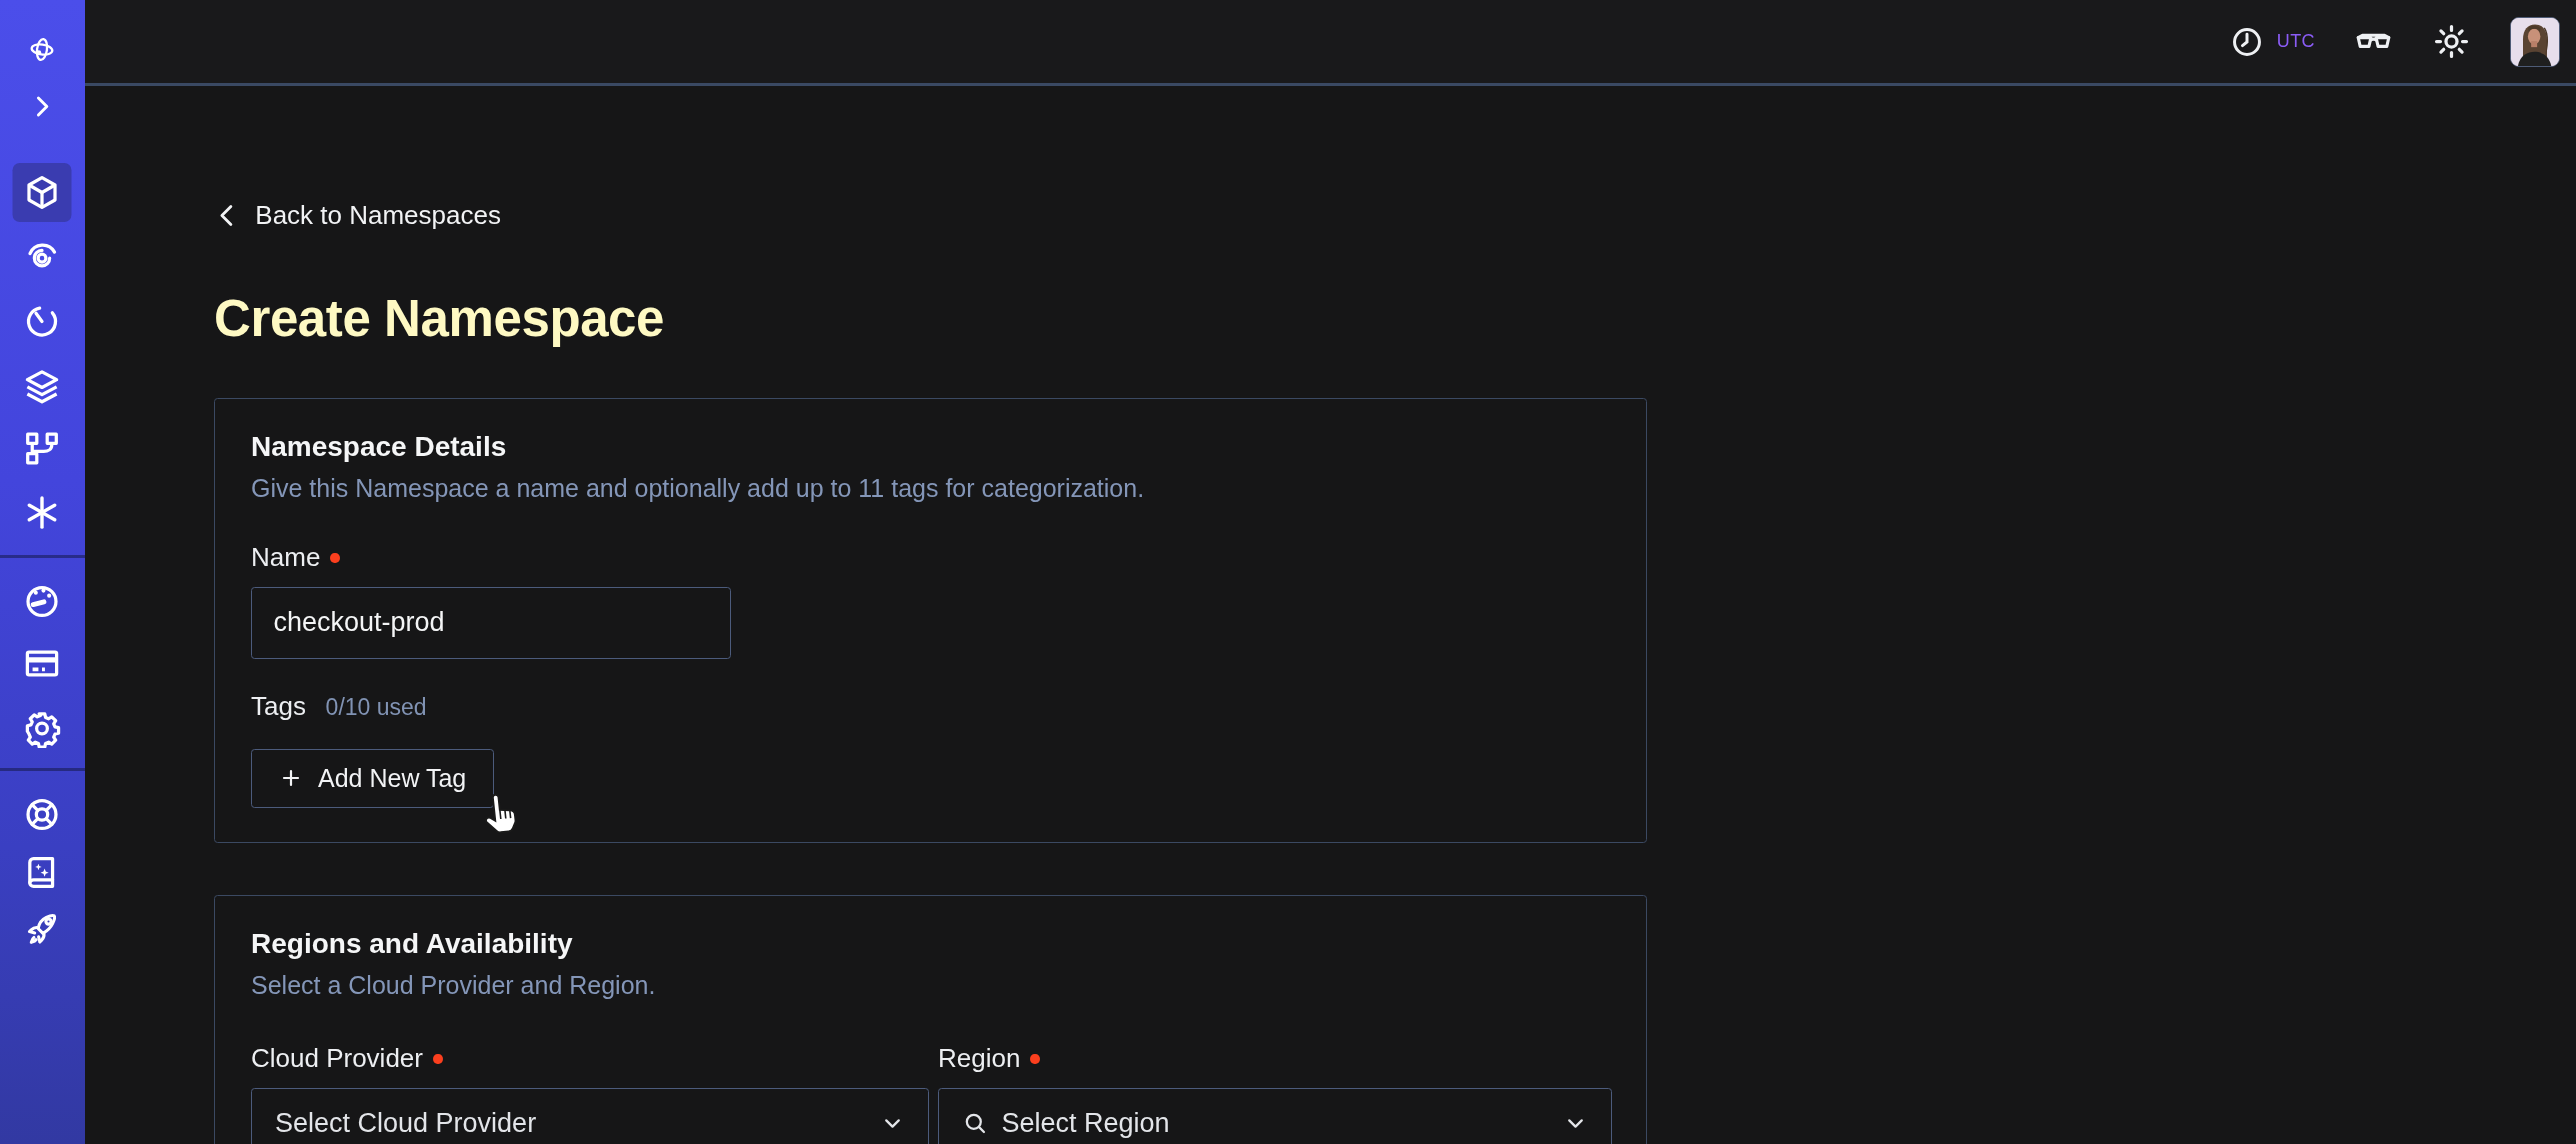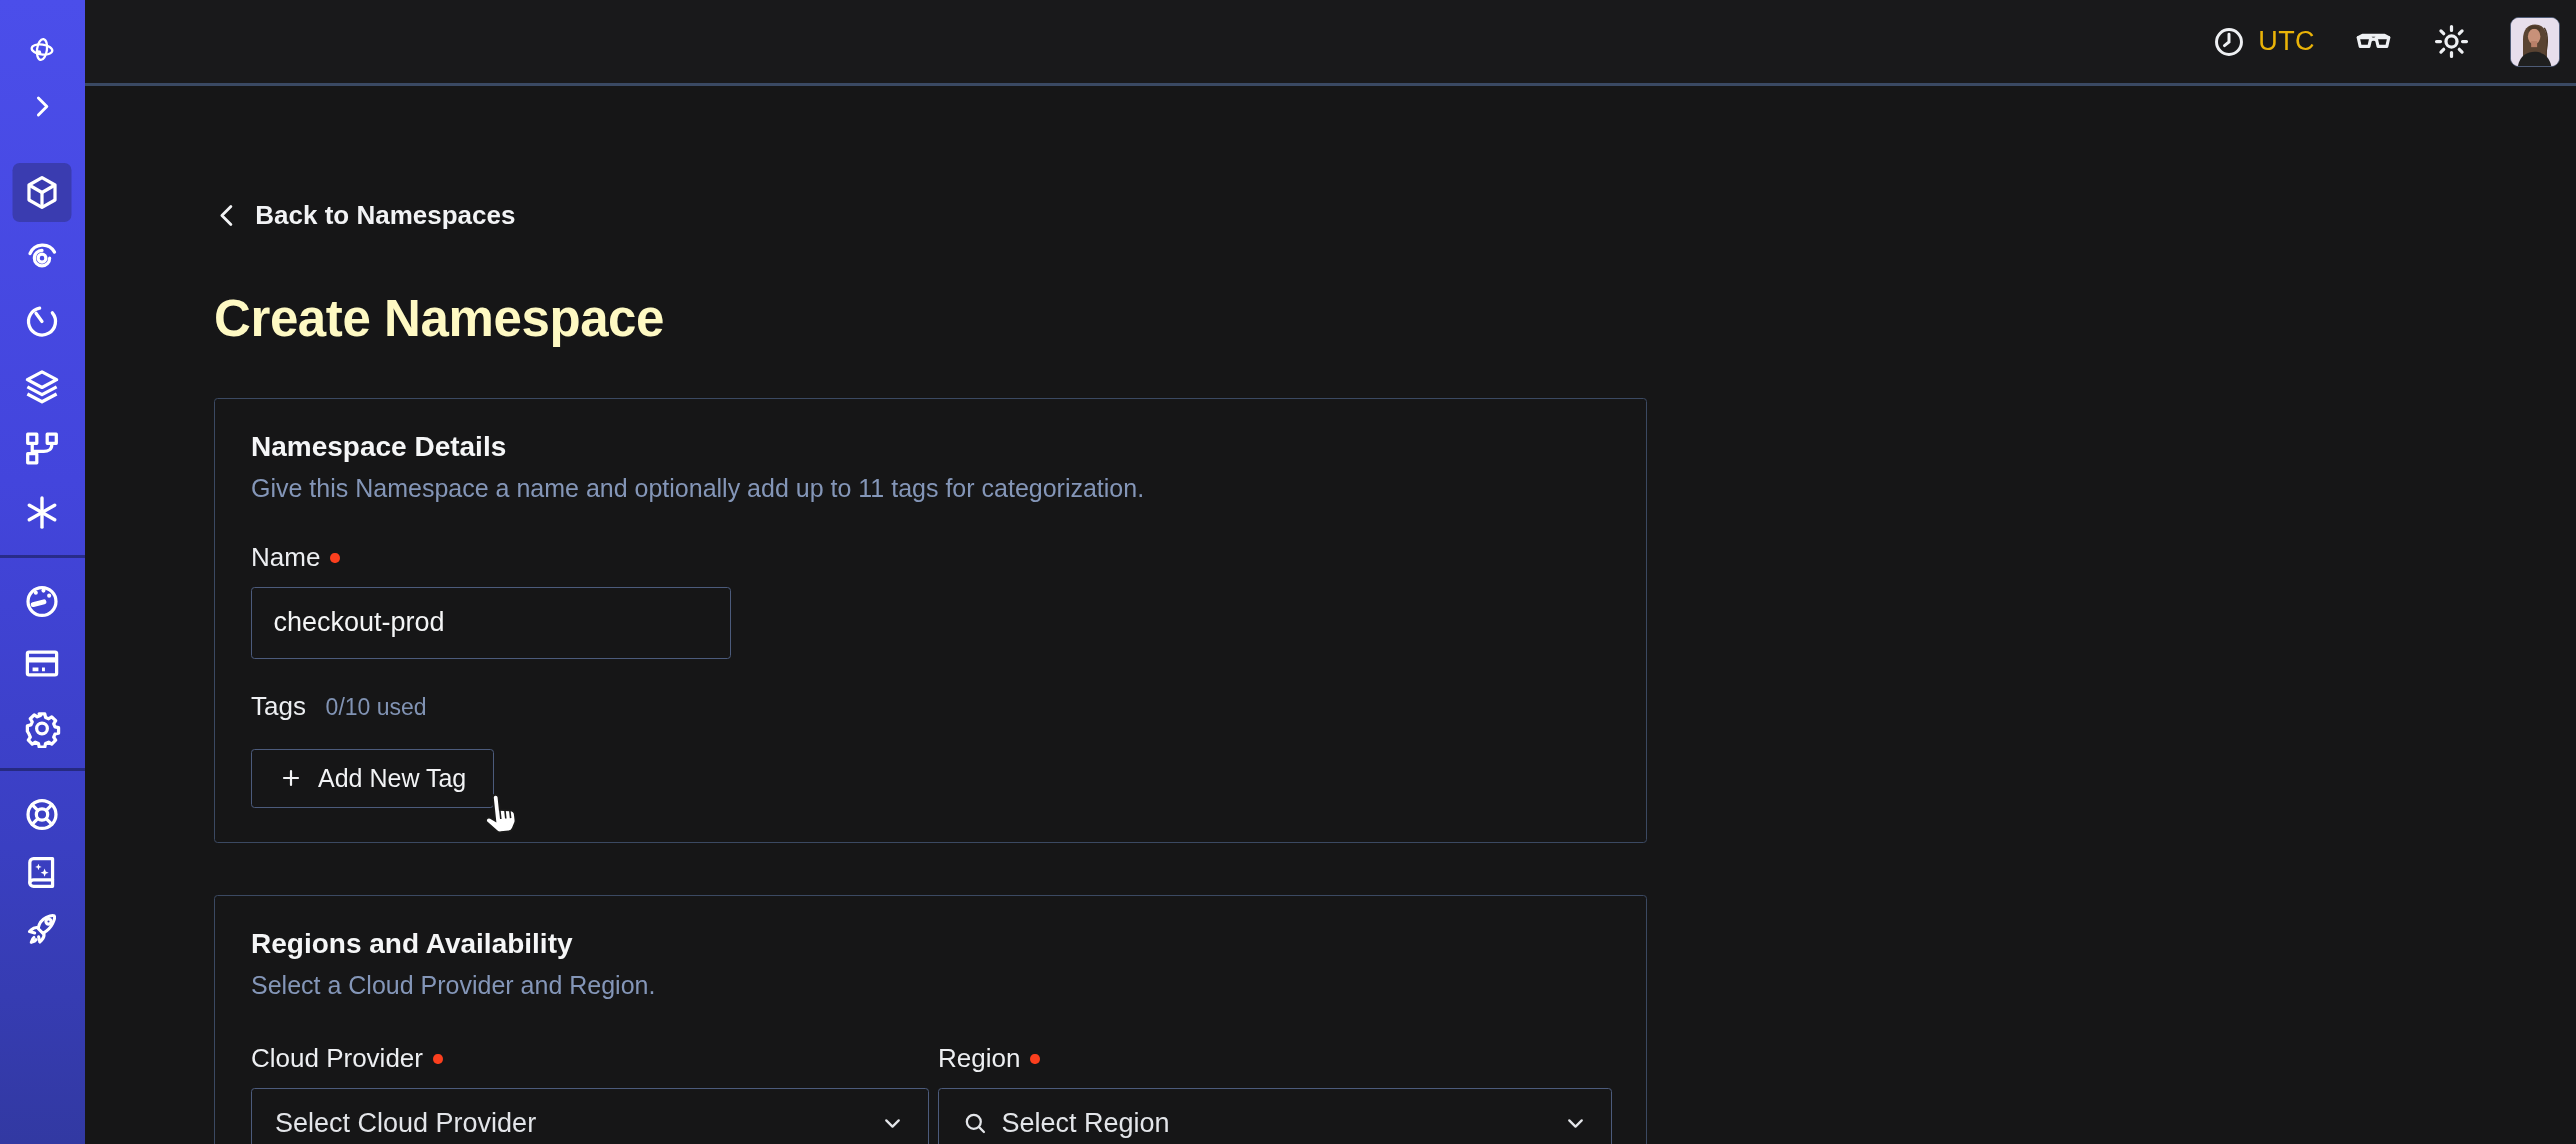--- a/index.html
+++ b/index.html
@@ -27,38 +27,38 @@
   .side-divider { position:absolute; left:0; width:85px; height:2.7px; background:rgba(12,16,44,0.45); }
   
   .topbar {
     position:absolute; left:85px; right:0; top:0; height:86px;
     background:#19191b; border-bottom:3.6px solid #3a4963;
     display:flex; align-items:center; justify-content:flex-end;
     gap:39px; padding-right:16px; z-index:4;
   }
   .tz { display:flex; align-items:center; gap:12.5px; cursor:pointer; }
   .tz svg { width:34px; height:34px; color:#eef0f3; }
-  .tz span { font-size:27px; font-weight:500; letter-spacing:0.4px; color:#eab308; }
+  .tz span { font-size:18px; font-weight:500; letter-spacing:0.4px; color:#8b5cf6; }
   .topbar .tool-icon { width:39px; height:39px; color:#eef0f3; cursor:pointer; }
   .avatar {
     width:50px; height:50px; border-radius:9px; border:1.8px solid #4e5b76;
     overflow:hidden; cursor:pointer; background:#e7deec;
   }
   .avatar svg { width:100%; height:100%; display:block; }
   
   .main {
     position:absolute; left:85px; right:0; top:89px; bottom:0;
     padding-left:129px; overflow:hidden;
   }
   .back-row {
     margin-top:111px; display:inline-flex; align-items:center; gap:14.3px;
     color:#f2f3f5; cursor:pointer; text-decoration:none;
   }
   .back-row svg { width:27px; height:27px; }
-  .back-row span { font-size:26px; font-weight:700;text-align:right; }
+  .back-row span { font-size:26px; font-weight:400;text-align:right; }
   h1.page-title { margin-top:57px; font-size:51px; font-weight:600; letter-spacing:-0.4px; color:#fef9c3; }
   .card {
     width:1433px; border:1.8px solid #3b4962; border-radius:3.6px;
     background:#161617; padding:32px 34px 34px 36px;
   }
   .card.first { margin-top:50px; }
   .card.second { margin-top:52px; }
   .card h2 { font-size:28px; font-weight:600; color:#f5f6f7; line-height:32px; }
   .card .subtitle { margin-top:10.7px; font-size:25px; line-height:29px; color:#8496b8; }
   .field-label {

